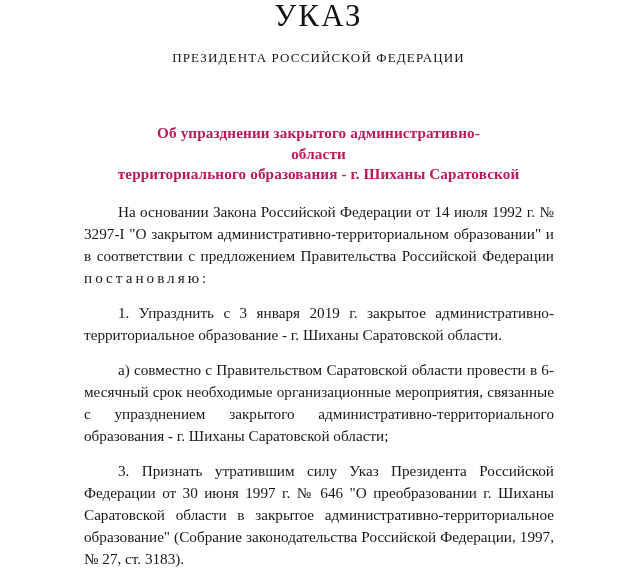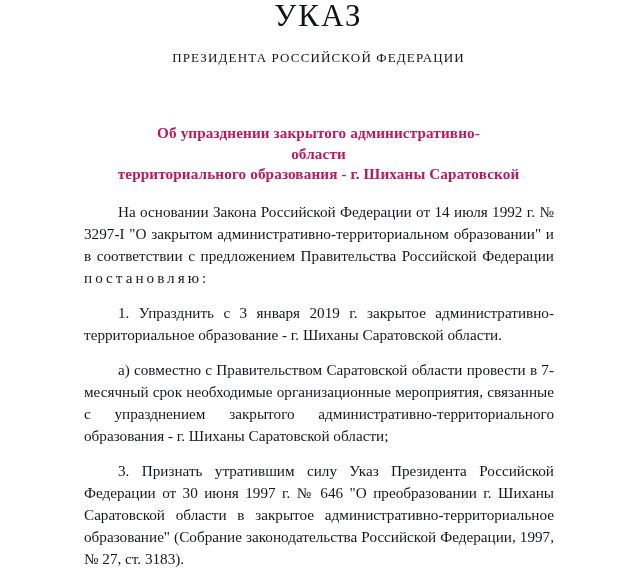--- a/index.html
+++ b/index.html
@@ -99,20 +99,20 @@
     <span class="hline">территориального образования - г. Шиханы Саратовской</span>
   </div>
 
   <div class="doc-body">
 
     <p class="para"><span>На основании Закона Российской Федерации от 14 июля 1992 г. № 3297-I "О закрытом административно-территориальном образовании" и в соответствии с предложением Правительства Российской Федерации </span><span class="spaced">постановляю</span><span>:</span></p>
 
     <p class="para">1. Упразднить с 3 января 2019 г. закрытое административно-территориальное образование - г. Шиханы Саратовской области.</p>
 
 
-    <p class="para">а) совместно с Правительством Саратовской области провести в 7-месячный срок необходимые организационные мероприятия, связанные с упразднением закрытого административно-территориального образования - г. Шиханы Саратовской области;</p>
+    <p class="para">а) совместно с Правительством Саратовской области провести в 6-месячный срок необходимые организационные мероприятия, связанные с упразднением закрытого административно-территориального образования - г. Шиханы Саратовской области;</p>
 
 
     <p class="para">3. Признать утратившим силу Указ Президента Российской Федерации от 30 июня 1997 г. № 646 "О преобразовании г. Шиханы Саратовской области в закрытое административно-территориальное образование" (Собрание законодательства Российской Федерации, 1997, № 27, ст. 3183).</p>
 
   </div>
 
 </div>
 
 </body></html>

